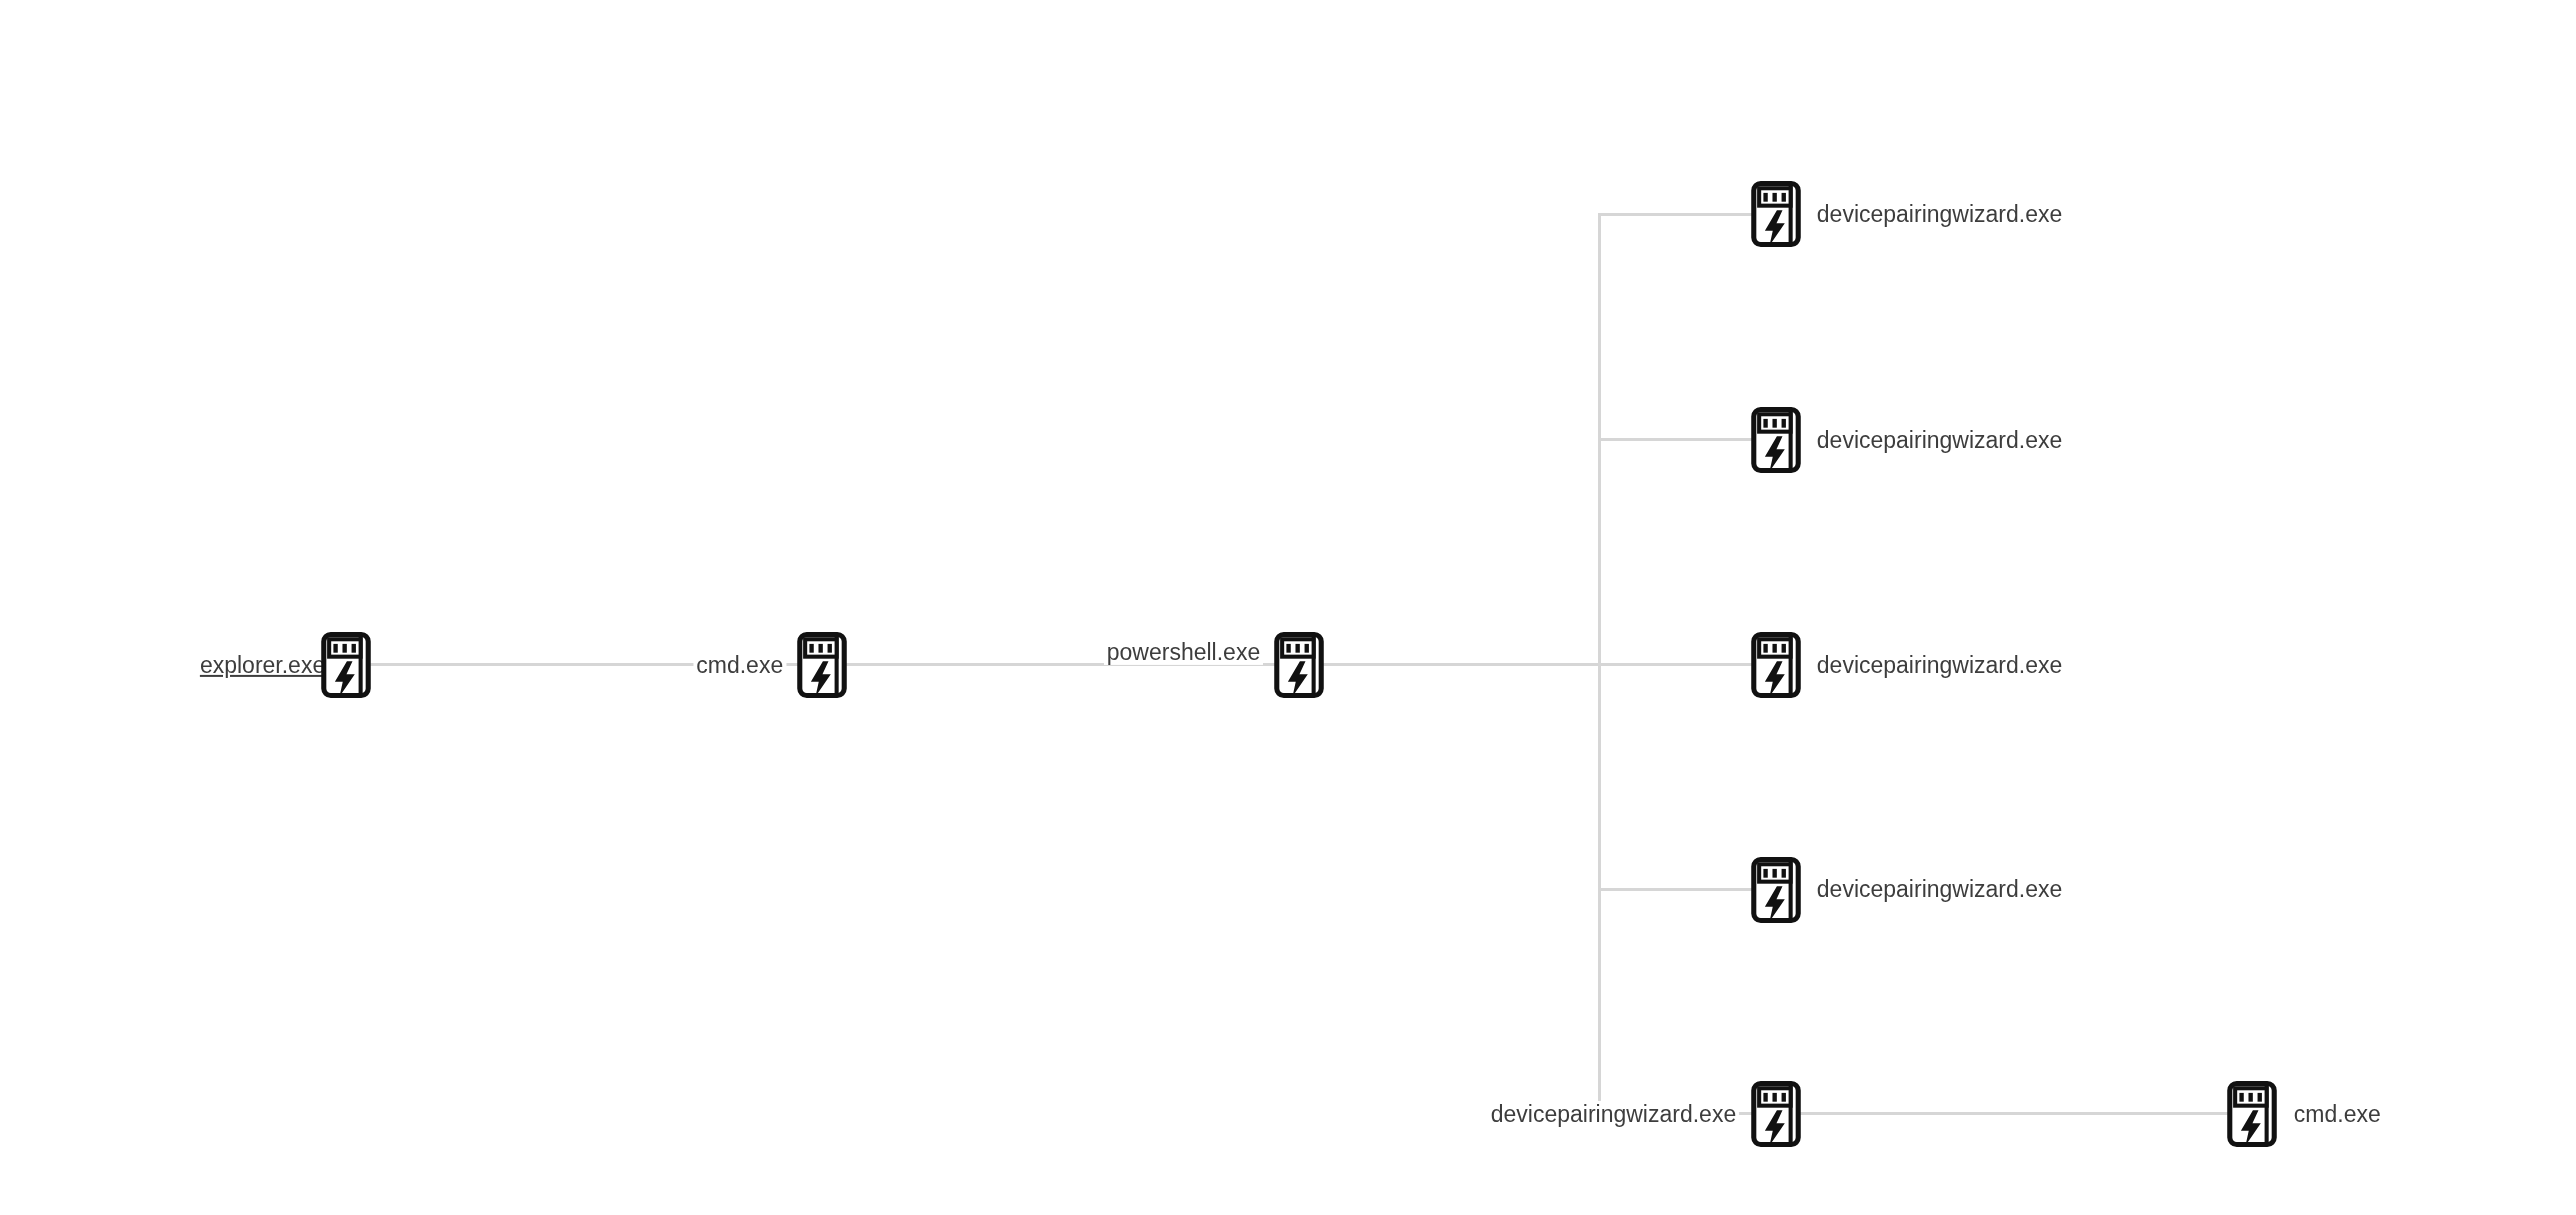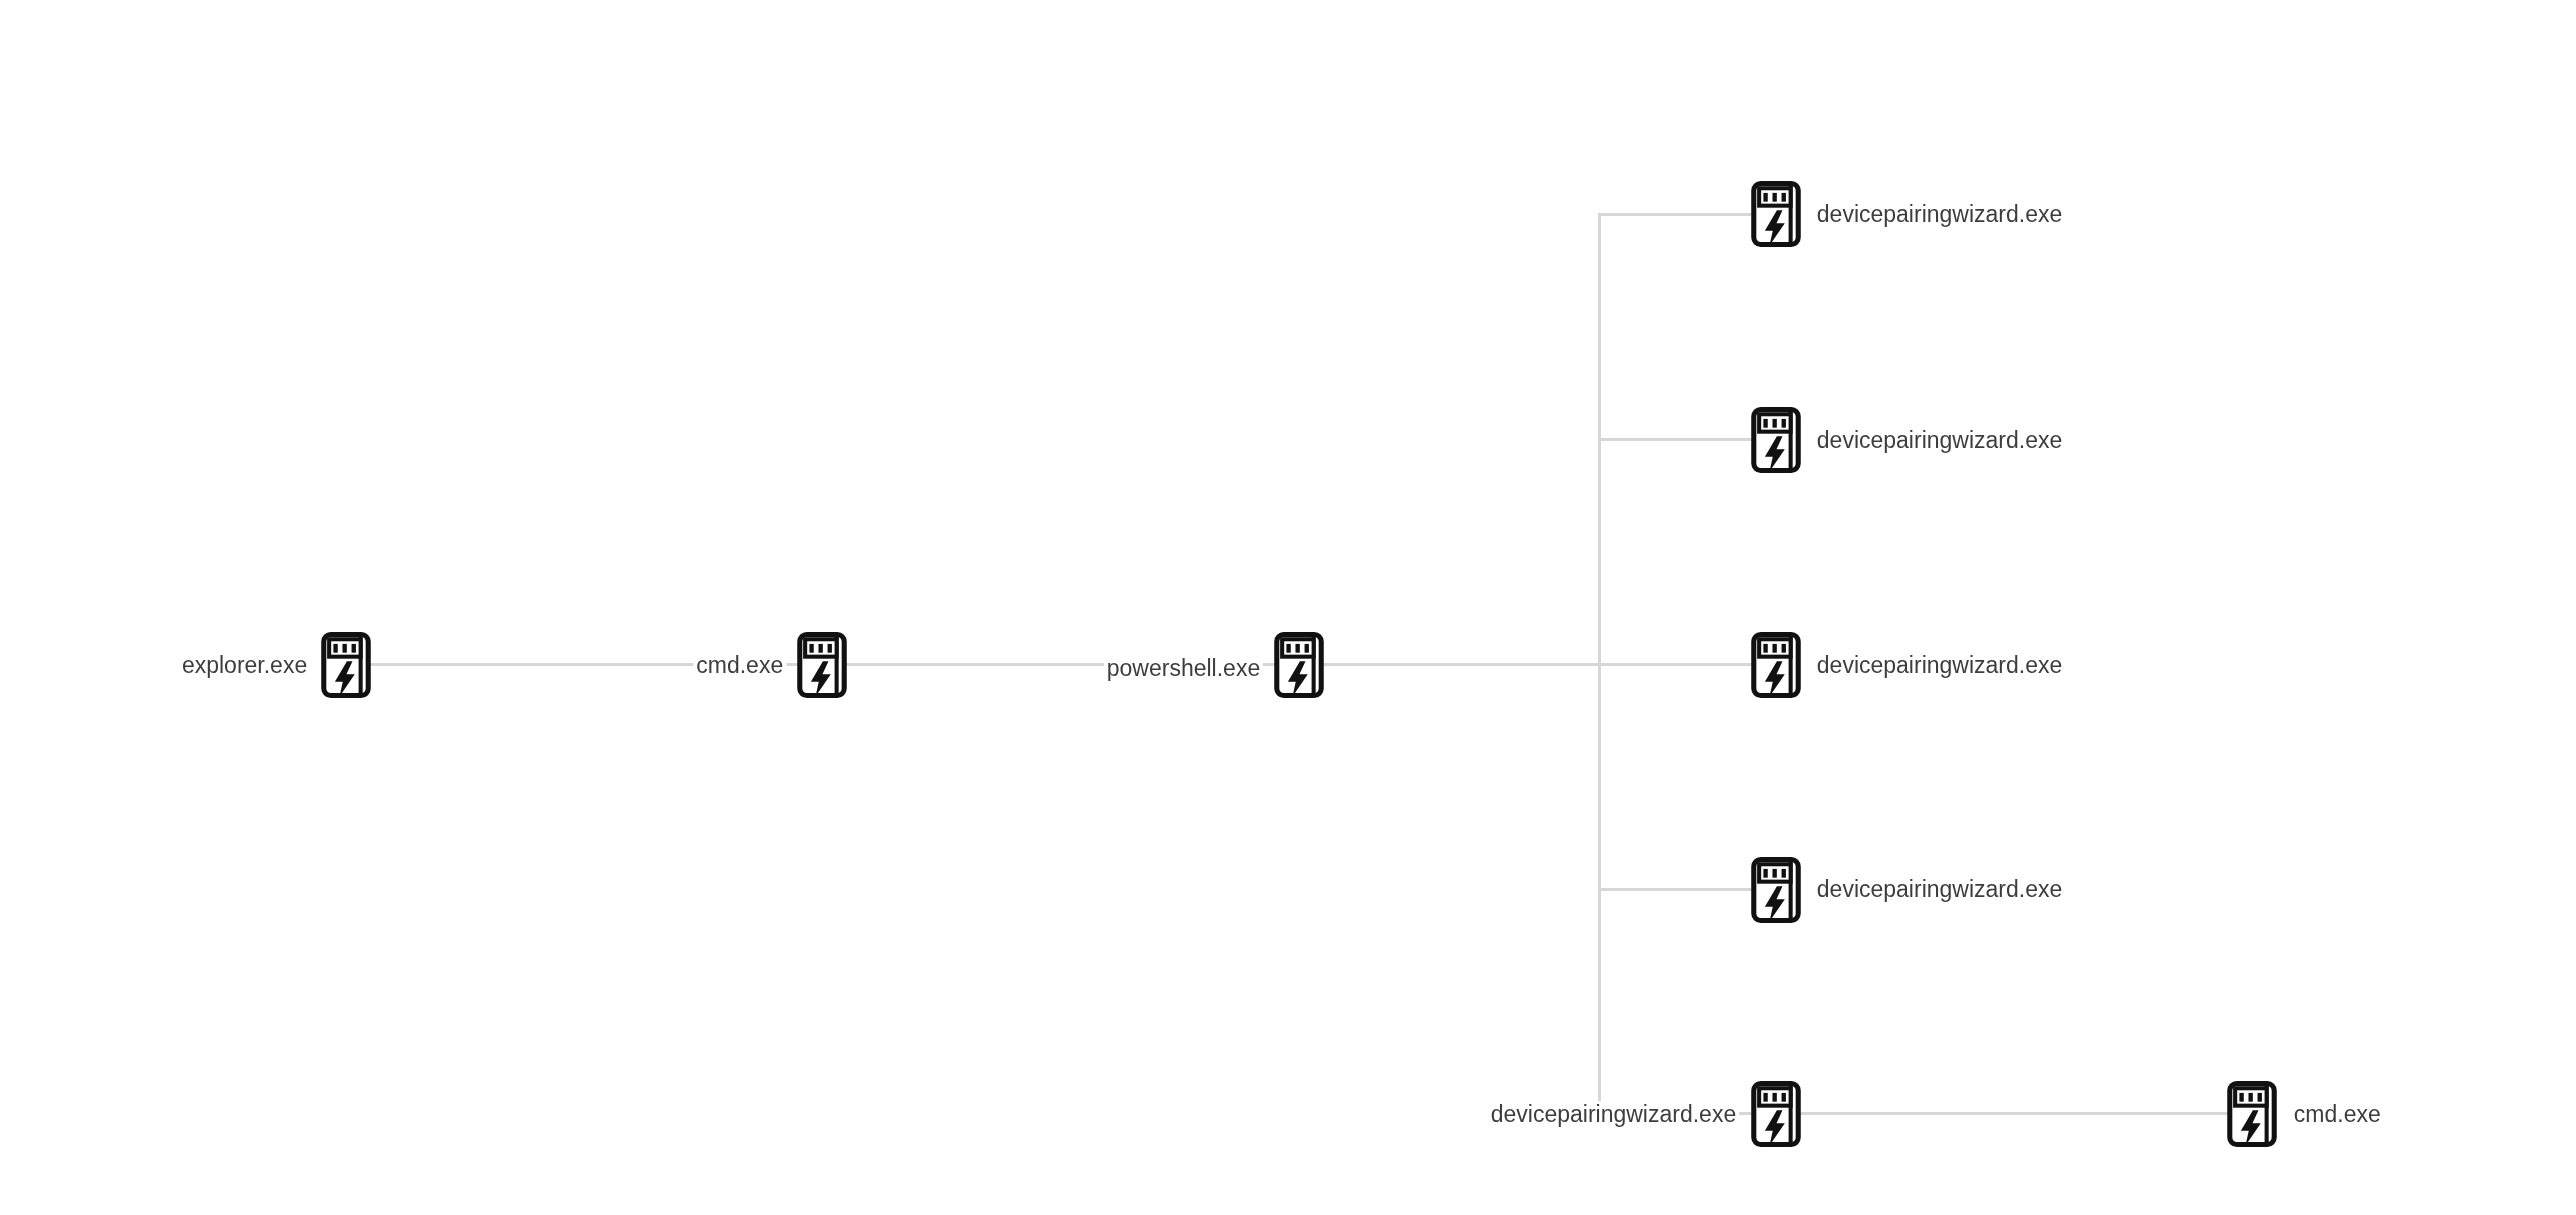--- a/index.html
+++ b/index.html
@@ -48,21 +48,21 @@
         <rect x="3" y="3" width="48" height="66" rx="7.5" fill="#ffffff" stroke="#111111" stroke-width="5.5"></rect>
         <rect x="40.6" y="5" width="4.4" height="62" fill="#111111"></rect>
         <rect x="8.8" y="8.2" width="34" height="18.8" fill="#ffffff" stroke="#111111" stroke-width="4.4"></rect>
         <rect x="13.4" y="13.2" width="4.7" height="9.5" fill="#111111"></rect>
         <rect x="23.2" y="13.2" width="4.7" height="9.5" fill="#111111"></rect>
         <rect x="33.0" y="13.2" width="4.7" height="9.5" fill="#111111"></rect>
         <path d="M28 32 L15 54 L23.5 54 L20 70 L36.5 46 L27.5 46 L34 32 Z" fill="#111111"></path>
       </svg>
     </span>
   </div>
-    <span class="node-label side-left" style="top: 665px; left: 310px;">explorer.exe</span>
+    <span class="node-label side-left" style="top: 665px; left: 328px; text-decoration: underline;">explorer.exe</span>
     <div class="node" style="left: 797px; top: 631px;">
     <span class="icon">
       <svg viewBox="0 0 54 72" xmlns="http://www.w3.org/2000/svg">
         <rect x="3" y="3" width="48" height="66" rx="7.5" fill="#ffffff" stroke="#111111" stroke-width="5.5"></rect>
         <rect x="40.6" y="5" width="4.4" height="62" fill="#111111"></rect>
         <rect x="8.8" y="8.2" width="34" height="18.8" fill="#ffffff" stroke="#111111" stroke-width="4.4"></rect>
         <rect x="13.4" y="13.2" width="4.7" height="9.5" fill="#111111"></rect>
         <rect x="23.2" y="13.2" width="4.7" height="9.5" fill="#111111"></rect>
         <rect x="33.0" y="13.2" width="4.7" height="9.5" fill="#111111"></rect>
         <path d="M28 32 L15 54 L23.5 54 L20 70 L36.5 46 L27.5 46 L34 32 Z" fill="#111111"></path>
@@ -76,21 +76,21 @@
         <rect x="3" y="3" width="48" height="66" rx="7.5" fill="#ffffff" stroke="#111111" stroke-width="5.5"></rect>
         <rect x="40.6" y="5" width="4.4" height="62" fill="#111111"></rect>
         <rect x="8.8" y="8.2" width="34" height="18.8" fill="#ffffff" stroke="#111111" stroke-width="4.4"></rect>
         <rect x="13.4" y="13.2" width="4.7" height="9.5" fill="#111111"></rect>
         <rect x="23.2" y="13.2" width="4.7" height="9.5" fill="#111111"></rect>
         <rect x="33.0" y="13.2" width="4.7" height="9.5" fill="#111111"></rect>
         <path d="M28 32 L15 54 L23.5 54 L20 70 L36.5 46 L27.5 46 L34 32 Z" fill="#111111"></path>
       </svg>
     </span>
   </div>
-    <span class="node-label side-left" style="top: 668px; left: 1263px;">powershell.exe</span>
+    <span class="node-label side-left" style="top: 652px; left: 1263px;">powershell.exe</span>
     <div class="node" style="left: 1751px; top: 180px;">
     <span class="icon">
       <svg viewBox="0 0 54 72" xmlns="http://www.w3.org/2000/svg">
         <rect x="3" y="3" width="48" height="66" rx="7.5" fill="#ffffff" stroke="#111111" stroke-width="5.5"></rect>
         <rect x="40.6" y="5" width="4.4" height="62" fill="#111111"></rect>
         <rect x="8.8" y="8.2" width="34" height="18.8" fill="#ffffff" stroke="#111111" stroke-width="4.4"></rect>
         <rect x="13.4" y="13.2" width="4.7" height="9.5" fill="#111111"></rect>
         <rect x="23.2" y="13.2" width="4.7" height="9.5" fill="#111111"></rect>
         <rect x="33.0" y="13.2" width="4.7" height="9.5" fill="#111111"></rect>
         <path d="M28 32 L15 54 L23.5 54 L20 70 L36.5 46 L27.5 46 L34 32 Z" fill="#111111"></path>

